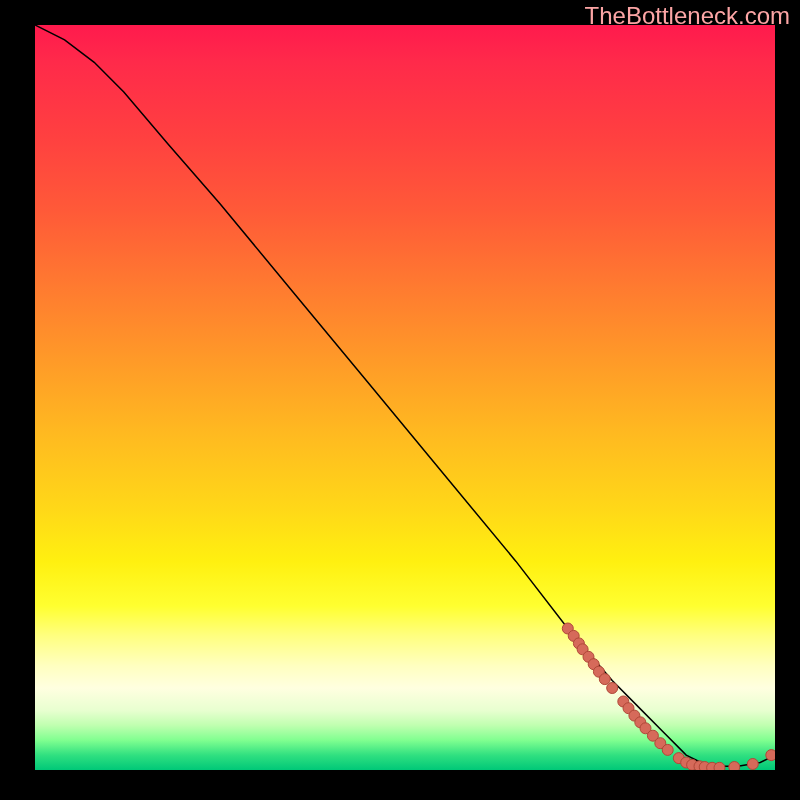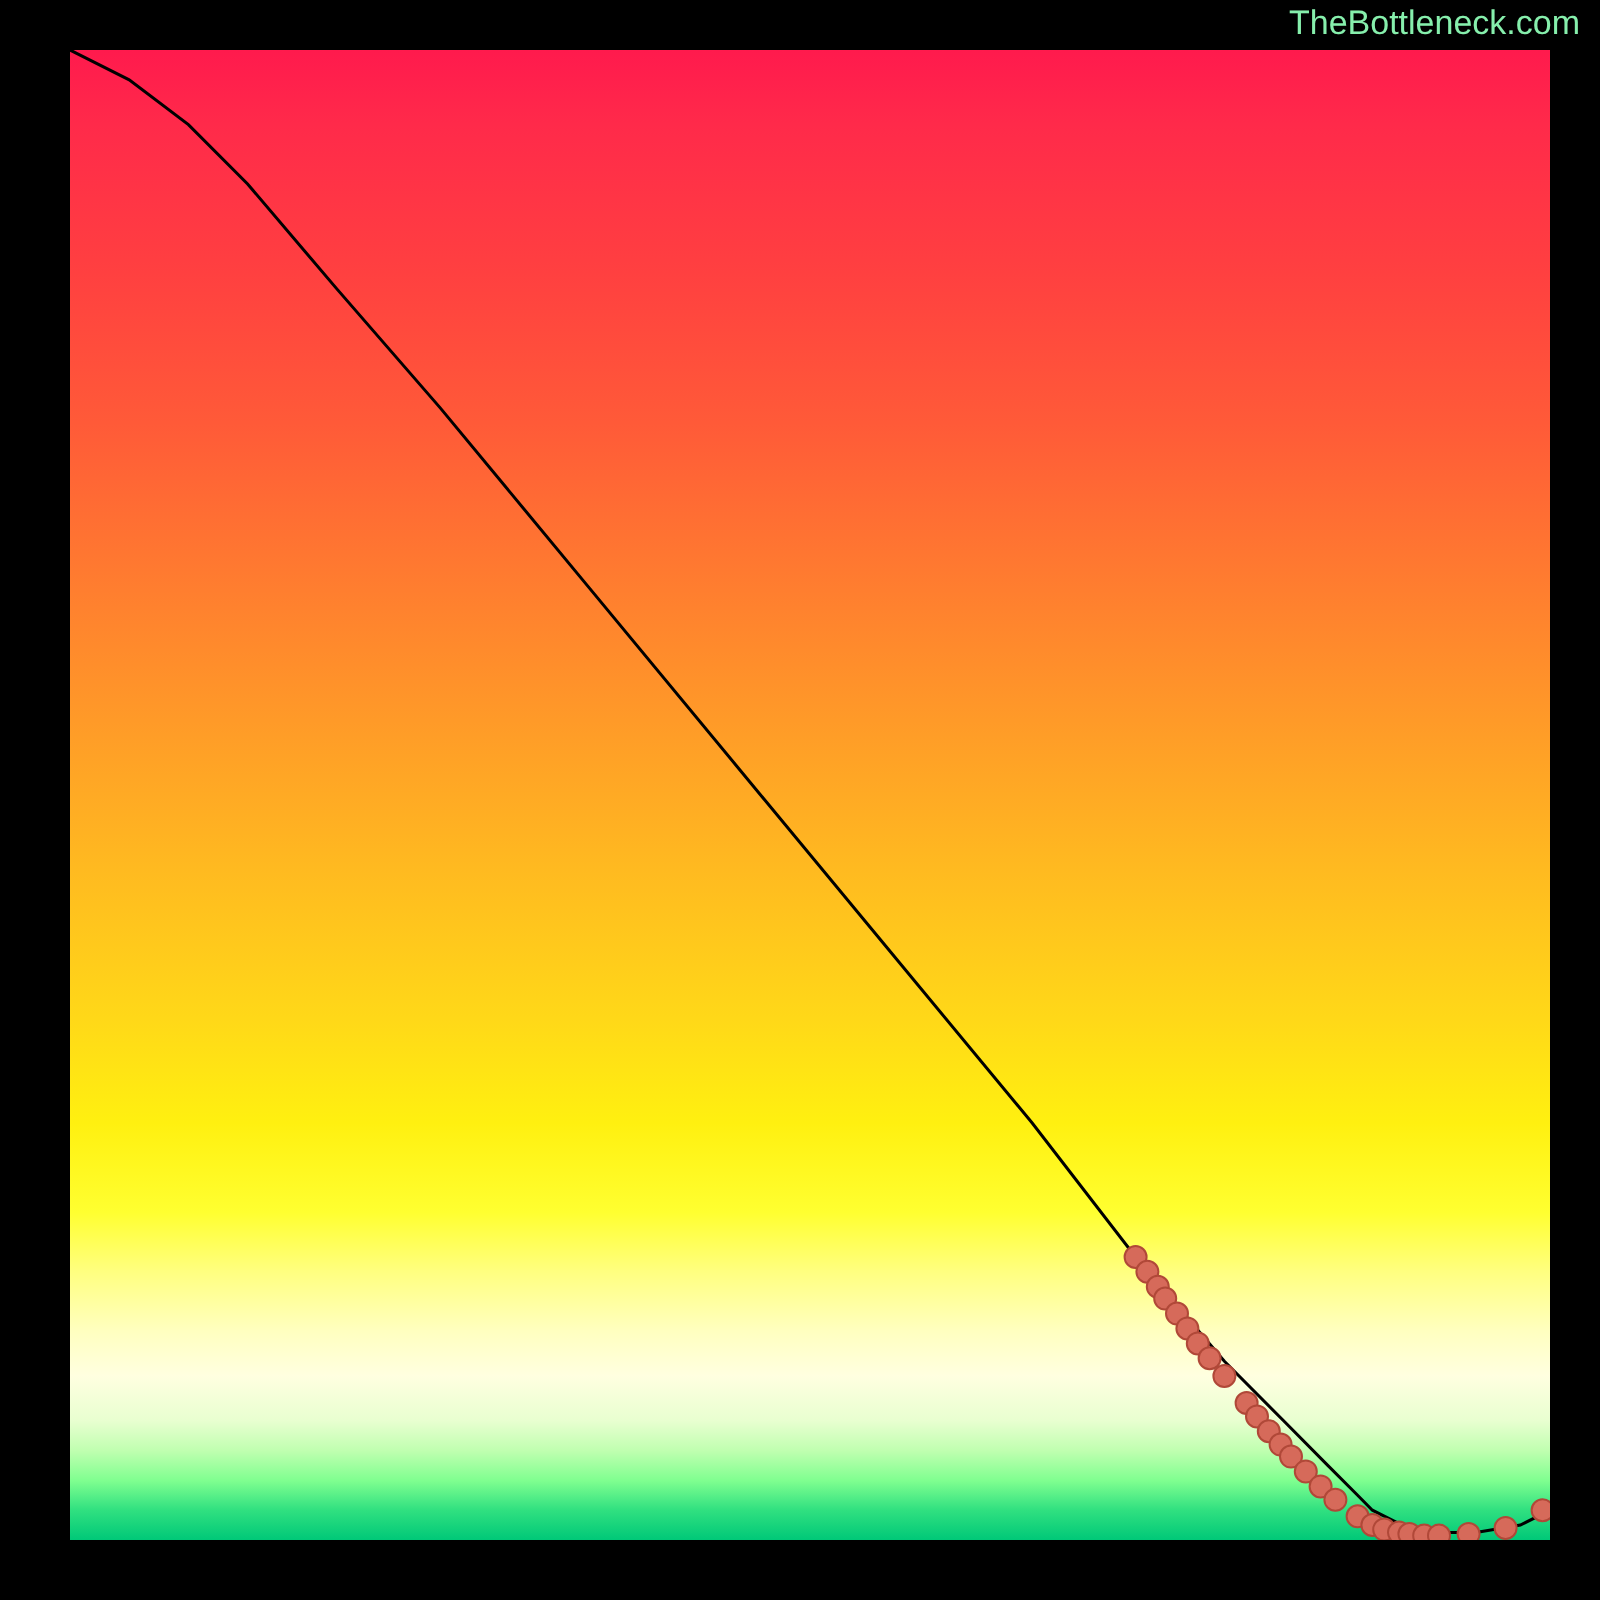--- a/index.html
+++ b/index.html
@@ -8,22 +8,22 @@
     height: 800px;
     background: #000;
     position: relative;
     overflow: hidden;
     font-family: Arial, sans-serif;
   }
   .watermark {
     position: absolute;
     top: 2px;
     right: 10px;
-    color: #86efac;
-    font-size: 17px;
+    color: #fca5a5;
+    font-size: 24px;
     z-index: 10;
   }
   .plot-area {
     position: absolute;
     left: 35px;
     top: 25px;
     width: 740px;
     height: 745px;
   }
   .gradient-bg {

